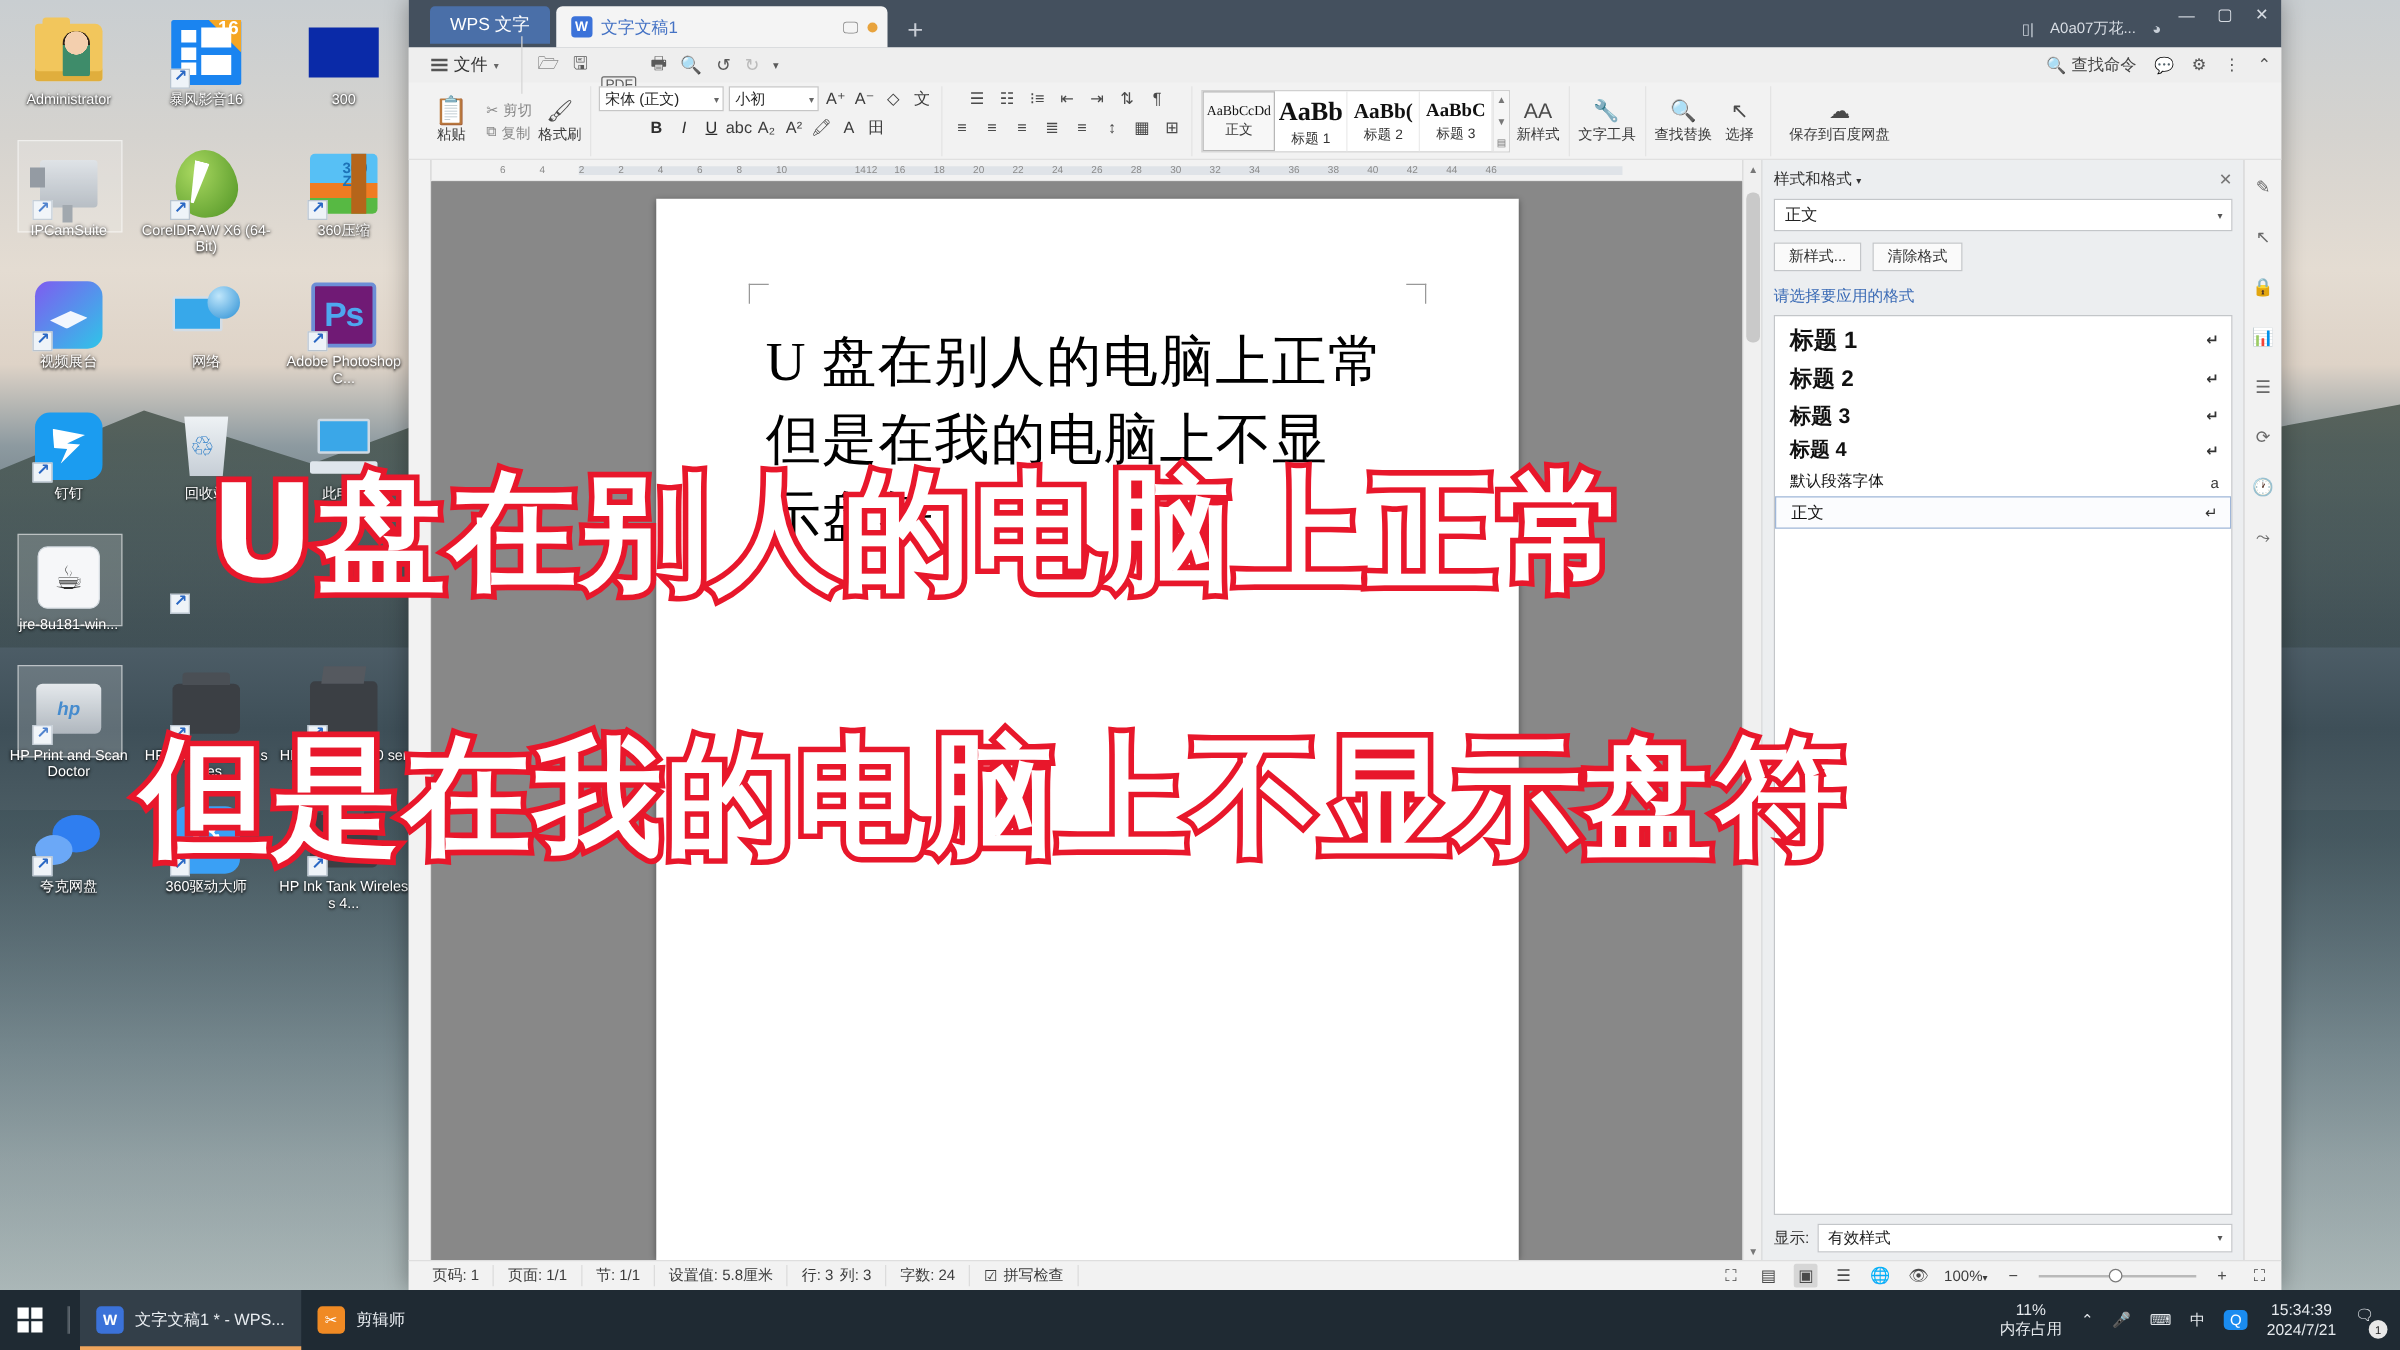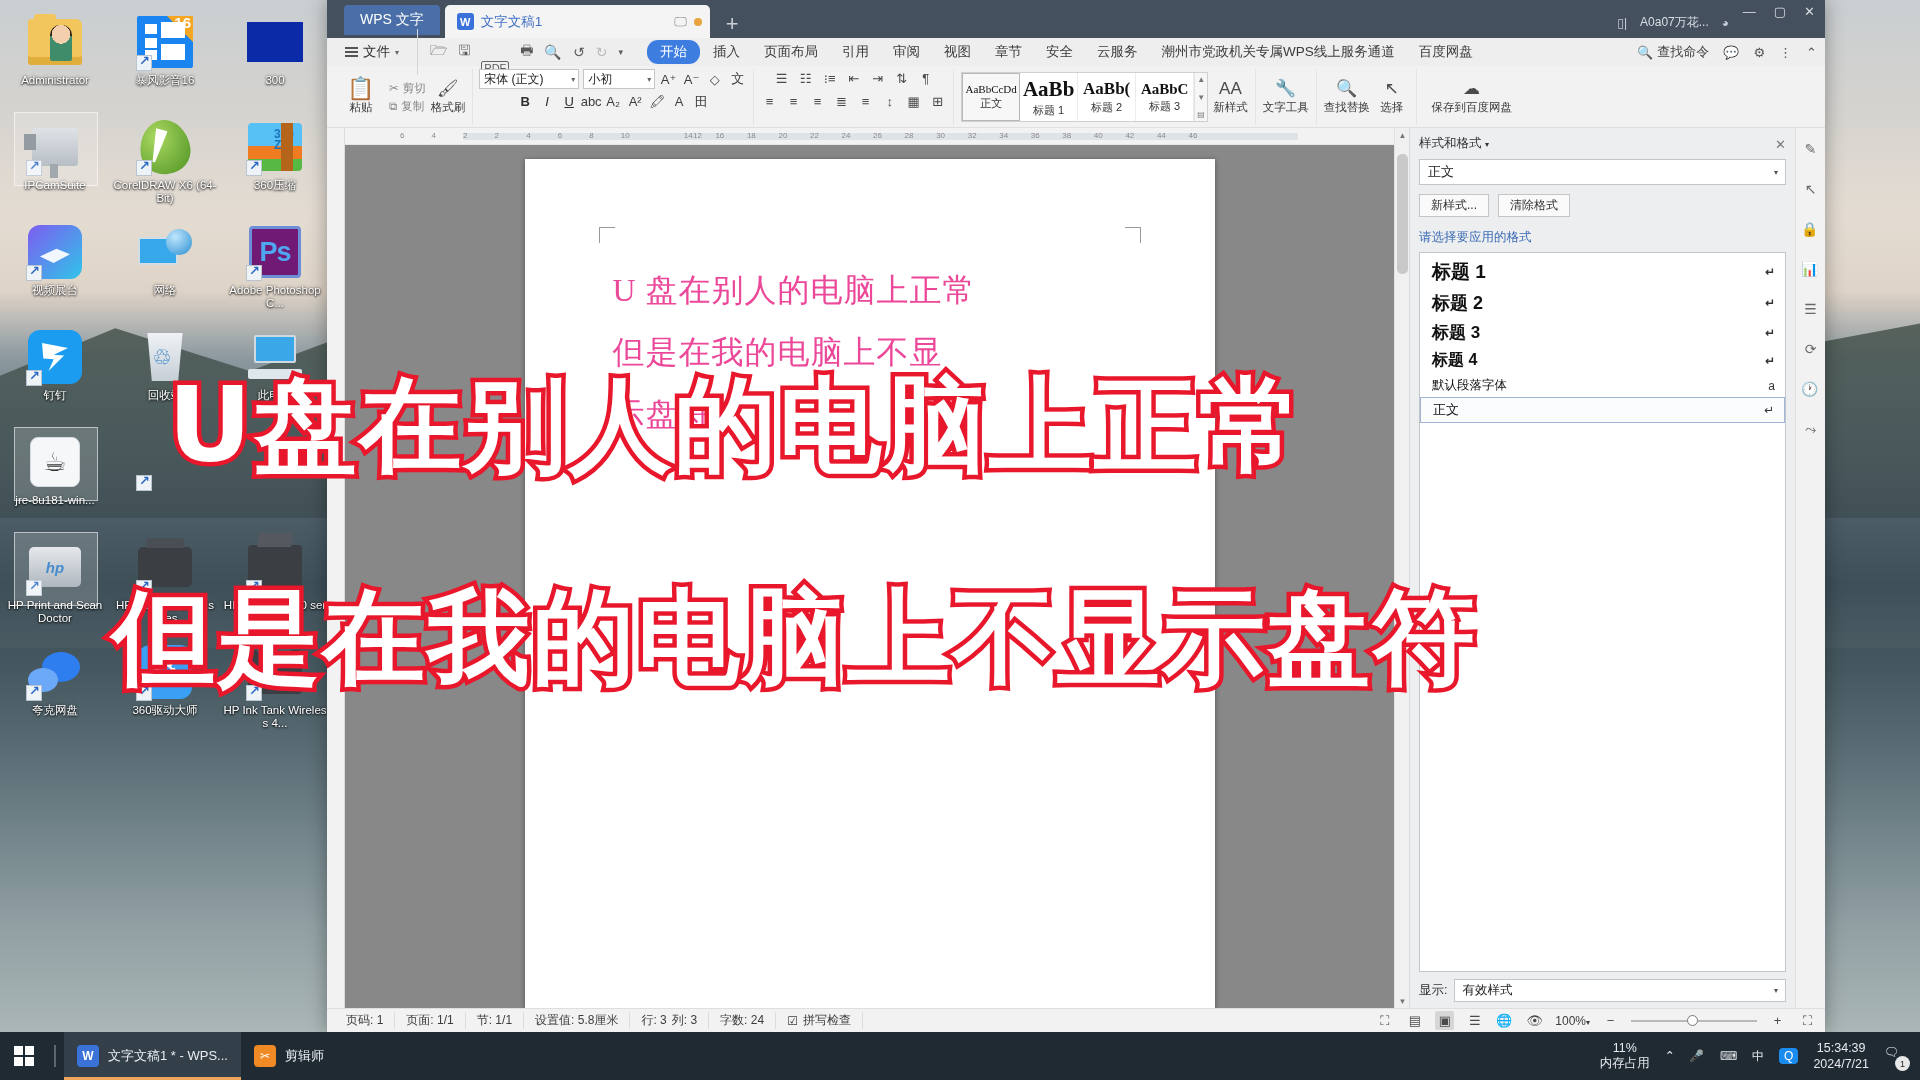--- a/index.html
+++ b/index.html
@@ -222,21 +222,21 @@
 
   .canvaswrap { flex:1; display:flex; flex-direction:column; min-width:0; }
   .canvas { flex:1; background:#888888; overflow:hidden; position:relative;
      display:flex; justify-content:center; padding-top:14px; }
   .page { width:690px; background:#fff; box-shadow:0 1px 5px rgba(0,0,0,.4);
      position:relative; height:100%; }
   .mark { position:absolute; width:16px; height:16px; }
   .mark.tl { left:74px; top:68px; border-left:1px solid #999; border-top:1px solid #999; }
   .mark.tr { right:74px; top:68px; border-right:1px solid #999; border-top:1px solid #999; }
   .doctext { position:absolute; left:88px; right:66px; top:100px;
-     font-family:"Liberation Serif","DejaVu Serif",serif; font-size:32px; color:#ec4899;
+     font-family:"Liberation Serif","DejaVu Serif",serif; font-size:44px; color:#000000;
      line-height:62px; letter-spacing:1px; }
 
   .sbV { width:15px; background:#f0f0f0; position:relative; border-left:1px solid #e2e2e2; }
   .sbV .thumb { position:absolute; left:2px; width:11px; top:26px; height:120px;
      background:#c9c9c9; border-radius:5px; }
   .sbV .ar { position:absolute; left:0; width:15px; height:14px; font-size:8px; color:#777;
      display:flex; align-items:center; justify-content:center; }
 
   
   .pane { width:386px; background:#eceef0; border-left:1px solid #d7d9db;
@@ -522,33 +522,20 @@
     </div>
     <div class="qat">
       <span>🗁</span>
       <span>🖫</span>
       <span style="font-size:11px;border:1px solid #666;padding:0 2px;border-radius:2px;margin-top:32px;">PDF</span>
       <span>🖶</span>
       <span>🔍</span>
       <span>↺</span>
       <span style="color:#bbb;">↻</span>
       <span style="font-size:9px;">▾</span>
-    </div>
-    <div class="tabs">
-      <span class="t active">开始</span>
-      <span class="t">插入</span>
-      <span class="t">页面布局</span>
-      <span class="t">引用</span>
-      <span class="t">审阅</span>
-      <span class="t">视图</span>
-      <span class="t">章节</span>
-      <span class="t">安全</span>
-      <span class="t">云服务</span>
-      <span class="t longt">潮州市党政机关专属WPS线上服务通道</span>
-      <span class="t">百度网盘</span>
     </div>
     <div class="menurow-right">
       <span class="findcmd">
         <span>🔍</span>
         <span>查找命令</span>
       </span>
       <span>💬</span>
       <span>⚙</span>
       <span>⋮</span>
       <span>⌃</span>

